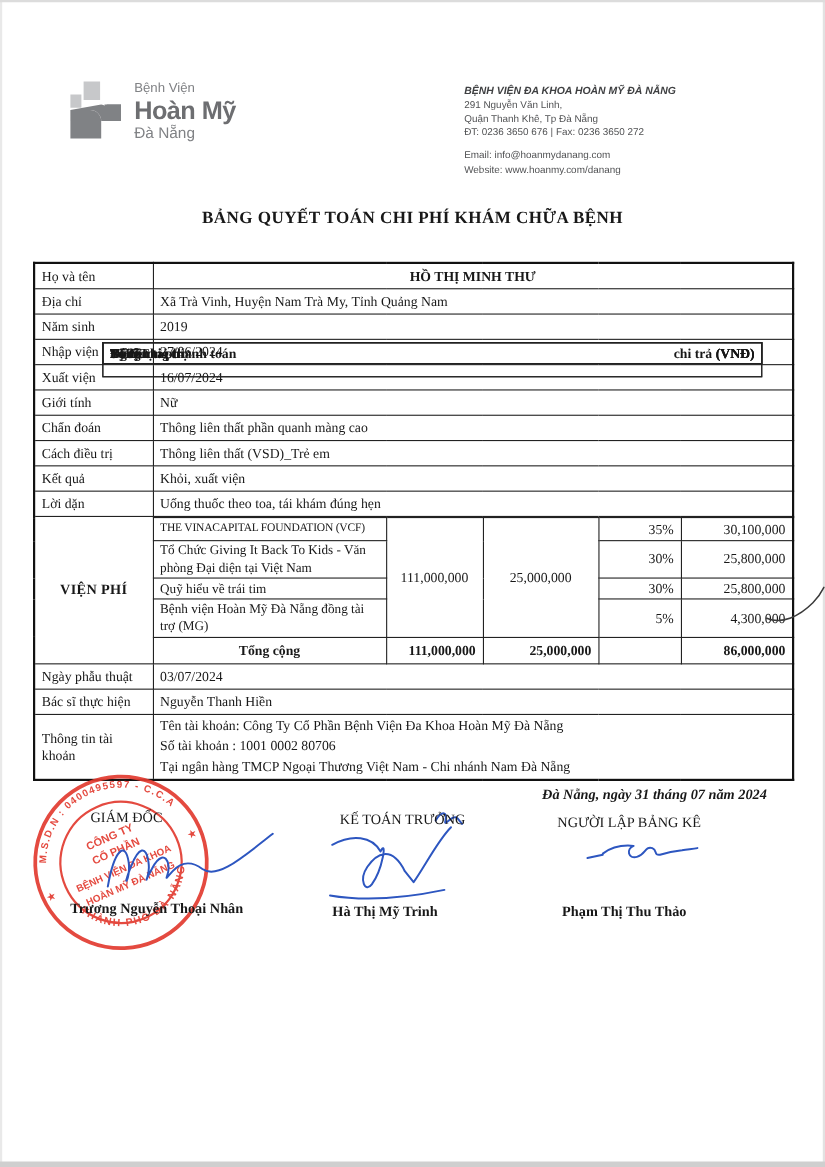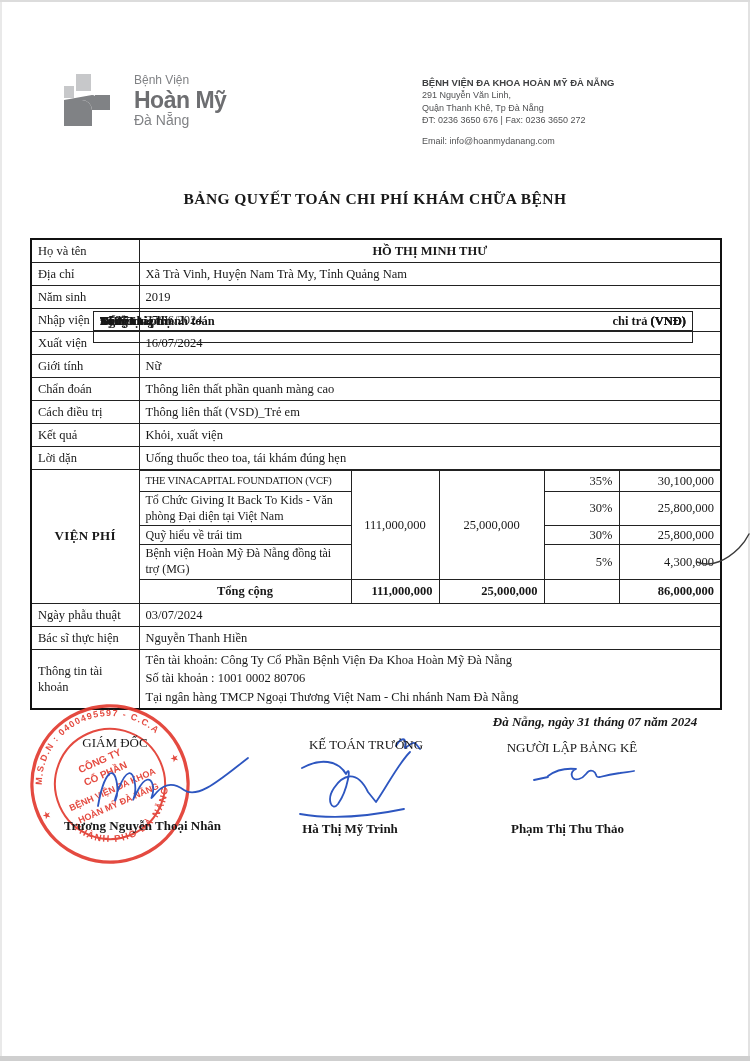--- a/index.html
+++ b/index.html
@@ -1,27 +1,27 @@
 <!DOCTYPE html>
 <html><head>
 <meta charset="utf-8">
 <style>
   html,body{margin:0;padding:0;background:#ffffff;}
   .page{position:relative;width:750px;height:1061px;background:#fff;overflow:hidden;
         font-family:"Liberation Serif", serif;color:#181818;
         box-shadow: inset 0 2px 0 #dcdcdc, inset 0 -5px 0 #cfcfcf, inset -2px 0 0 #e2e2e2, inset 2px 0 0 #e9e9e9;}
   
   .hdr{position:absolute;top:72px;left:62px;right:28px;display:flex;justify-content:space-between;}
-  .logo{display:flex;gap:22px;align-items:flex-start;}
+  .logo{display:flex;gap:10px;align-items:flex-start;}
   .logo-text{font-family:"Liberation Sans", sans-serif;line-height:1.05;padding-top:2px;}
   .logo-top{font-size:12px;color:#808285;}
   .logo-name{font-size:23px;font-weight:bold;color:#6d6e71;letter-spacing:-0.5px;margin:1px 0;}
   .logo-city{font-size:14px;color:#808285;}
   .hosp{width:300px;font-family:"Liberation Sans", sans-serif;font-size:9px;color:#515254;line-height:1.4;padding-top:4px;}
-  .hosp-name{font-weight:bold;font-size:9.5px;color:#3f4042;}
+  .hosp-name{font-weight:bold;font-size:9.5px;color:#3f4042;font-style:italic;}
   .hosp-contact{margin-top:8px;}
   
   .doc-title{position:absolute;top:190px;left:0;width:100%;text-align:center;
              font-size:15.5px;font-weight:bold;letter-spacing:0.4px;}
   
   table.main{position:absolute;top:238px;left:30px;width:690px;border-collapse:collapse;
              font-size:12.5px;table-layout:fixed;padding-left:15px;}
   table.main td{border:1px solid #222;padding:1px 6px;line-height:1.3;vertical-align:middle;overflow:hidden;}
   table.main{border:2px solid #111;}
   td.lbl{height:20px;}
@@ -75,20 +75,21 @@
         <div class="logo-city">Đà Nẵng</div>
       </div>
     </div>
     <div class="hosp">
       <div class="hosp-name">BỆNH VIỆN ĐA KHOA HOÀN MỸ ĐÀ NẴNG</div>
       <div>291 Nguyễn Văn Linh,</div>
       <div>Quận Thanh Khê, Tp Đà Nẵng</div>
       <div>ĐT: 0236 3650 676  |  Fax: 0236 3650 272</div>
       <div class="hosp-contact">
         <div>Email:  info@hoanmydanang.com</div>
+        <div>Website: www.hoanmy.com/danang</div>
       </div>
     </div>
   </div>
 
   <div class="doc-title">BẢNG QUYẾT TOÁN CHI PHÍ KHÁM CHỮA BỆNH</div>
 
   <table class="main">
     <colgroup>
       <col style="width:108px">
         <col style="width:212px">

